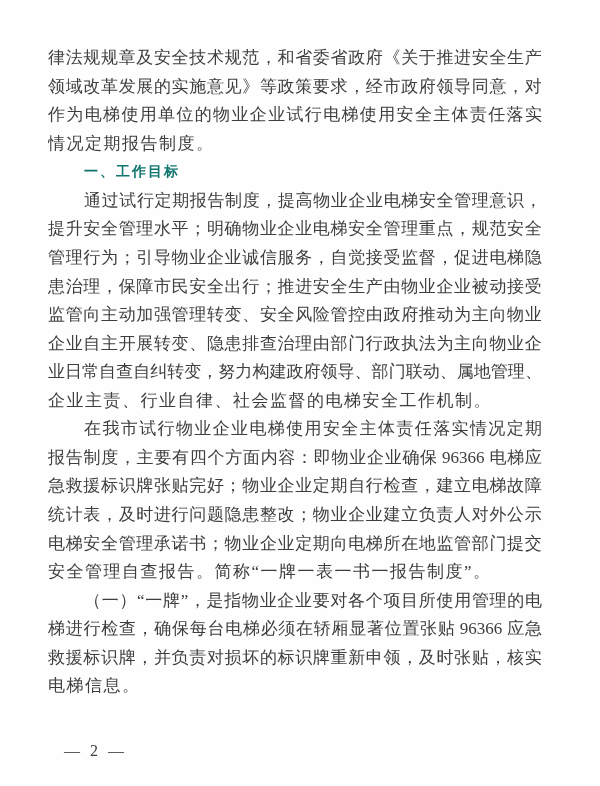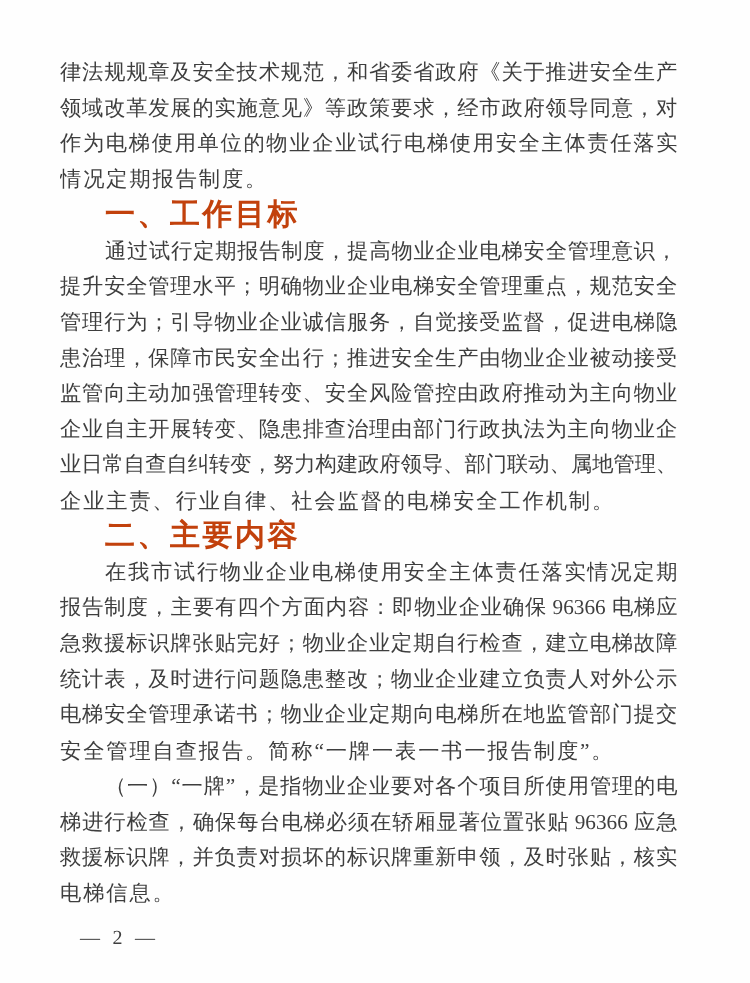--- a/index.html
+++ b/index.html
@@ -35,25 +35,25 @@
   }
   .line.last {
     justify-content: flex-start;
     gap: 1.5px;
   }
   .line.indent { padding-left: 36px; }
   .heading {
     height: 28.57px;
     line-height: 28.57px;
     padding-left: 36px;
-    font-size: 24px;
+    font-size: 14px;
     font-weight: bold;
     letter-spacing: 2px;
-    color: #c2410c;
-    font-family: Liberation Serif, serif;
+    color: #0f766e;
+    font-family: Liberation Mono, monospace;
   }
   .page-number {
     position: absolute;
     left: 64px;
     top: 742px;
     font-size: 16px;
     letter-spacing: 3px;
     color: #3e3e3e;
   }
   .watermark {
@@ -76,21 +76,20 @@
       <div class="line last"><span>情</span><span>况</span><span>定</span><span>期</span><span>报</span><span>告</span><span>制</span><span>度</span><span>。</span></div>
       <div class="heading">一、工作目标</div>
       <div class="line indent"><span>通</span><span>过</span><span>试</span><span>行</span><span>定</span><span>期</span><span>报</span><span>告</span><span>制</span><span>度</span><span>，</span><span>提</span><span>高</span><span>物</span><span>业</span><span>企</span><span>业</span><span>电</span><span>梯</span><span>安</span><span>全</span><span>管</span><span>理</span><span>意</span><span>识</span><span>，</span></div>
       <div class="line"><span>提</span><span>升</span><span>安</span><span>全</span><span>管</span><span>理</span><span>水</span><span>平</span><span>；</span><span>明</span><span>确</span><span>物</span><span>业</span><span>企</span><span>业</span><span>电</span><span>梯</span><span>安</span><span>全</span><span>管</span><span>理</span><span>重</span><span>点</span><span>，</span><span>规</span><span>范</span><span>安</span><span>全</span></div>
       <div class="line"><span>管</span><span>理</span><span>行</span><span>为</span><span>；</span><span>引</span><span>导</span><span>物</span><span>业</span><span>企</span><span>业</span><span>诚</span><span>信</span><span>服</span><span>务</span><span>，</span><span>自</span><span>觉</span><span>接</span><span>受</span><span>监</span><span>督</span><span>，</span><span>促</span><span>进</span><span>电</span><span>梯</span><span>隐</span></div>
       <div class="line"><span>患</span><span>治</span><span>理</span><span>，</span><span>保</span><span>障</span><span>市</span><span>民</span><span>安</span><span>全</span><span>出</span><span>行</span><span>；</span><span>推</span><span>进</span><span>安</span><span>全</span><span>生</span><span>产</span><span>由</span><span>物</span><span>业</span><span>企</span><span>业</span><span>被</span><span>动</span><span>接</span><span>受</span></div>
       <div class="line"><span>监</span><span>管</span><span>向</span><span>主</span><span>动</span><span>加</span><span>强</span><span>管</span><span>理</span><span>转</span><span>变</span><span>、</span><span>安</span><span>全</span><span>风</span><span>险</span><span>管</span><span>控</span><span>由</span><span>政</span><span>府</span><span>推</span><span>动</span><span>为</span><span>主</span><span>向</span><span>物</span><span>业</span></div>
       <div class="line"><span>企</span><span>业</span><span>自</span><span>主</span><span>开</span><span>展</span><span>转</span><span>变</span><span>、</span><span>隐</span><span>患</span><span>排</span><span>查</span><span>治</span><span>理</span><span>由</span><span>部</span><span>门</span><span>行</span><span>政</span><span>执</span><span>法</span><span>为</span><span>主</span><span>向</span><span>物</span><span>业</span><span>企</span></div>
       <div class="line"><span>业</span><span>日</span><span>常</span><span>自</span><span>查</span><span>自</span><span>纠</span><span>转</span><span>变</span><span>，</span><span>努</span><span>力</span><span>构</span><span>建</span><span>政</span><span>府</span><span>领</span><span>导</span><span>、</span><span>部</span><span>门</span><span>联</span><span>动</span><span>、</span><span>属</span><span>地</span><span>管</span><span>理</span><span>、</span></div>
       <div class="line last"><span>企</span><span>业</span><span>主</span><span>责</span><span>、</span><span>行</span><span>业</span><span>自</span><span>律</span><span>、</span><span>社</span><span>会</span><span>监</span><span>督</span><span>的</span><span>电</span><span>梯</span><span>安</span><span>全</span><span>工</span><span>作</span><span>机</span><span>制</span><span>。</span></div>
-      <div class="heading">二、主要内容</div>
       <div class="line indent"><span>在</span><span>我</span><span>市</span><span>试</span><span>行</span><span>物</span><span>业</span><span>企</span><span>业</span><span>电</span><span>梯</span><span>使</span><span>用</span><span>安</span><span>全</span><span>主</span><span>体</span><span>责</span><span>任</span><span>落</span><span>实</span><span>情</span><span>况</span><span>定</span><span>期</span></div>
       <div class="line"><span>报</span><span>告</span><span>制</span><span>度</span><span>，</span><span>主</span><span>要</span><span>有</span><span>四</span><span>个</span><span>方</span><span>面</span><span>内</span><span>容</span><span>：</span><span>即</span><span>物</span><span>业</span><span>企</span><span>业</span><span>确</span><span>保</span><span> 96366 </span><span>电</span><span>梯</span><span>应</span></div>
       <div class="line"><span>急</span><span>救</span><span>援</span><span>标</span><span>识</span><span>牌</span><span>张</span><span>贴</span><span>完</span><span>好</span><span>；</span><span>物</span><span>业</span><span>企</span><span>业</span><span>定</span><span>期</span><span>自</span><span>行</span><span>检</span><span>查</span><span>，</span><span>建</span><span>立</span><span>电</span><span>梯</span><span>故</span><span>障</span></div>
       <div class="line"><span>统</span><span>计</span><span>表</span><span>，</span><span>及</span><span>时</span><span>进</span><span>行</span><span>问</span><span>题</span><span>隐</span><span>患</span><span>整</span><span>改</span><span>；</span><span>物</span><span>业</span><span>企</span><span>业</span><span>建</span><span>立</span><span>负</span><span>责</span><span>人</span><span>对</span><span>外</span><span>公</span><span>示</span></div>
       <div class="line"><span>电</span><span>梯</span><span>安</span><span>全</span><span>管</span><span>理</span><span>承</span><span>诺</span><span>书</span><span>；</span><span>物</span><span>业</span><span>企</span><span>业</span><span>定</span><span>期</span><span>向</span><span>电</span><span>梯</span><span>所</span><span>在</span><span>地</span><span>监</span><span>管</span><span>部</span><span>门</span><span>提</span><span>交</span></div>
       <div class="line last"><span>安</span><span>全</span><span>管</span><span>理</span><span>自</span><span>查</span><span>报</span><span>告</span><span>。</span><span>简</span><span>称</span><span>“</span><span>一</span><span>牌</span><span>一</span><span>表</span><span>一</span><span>书</span><span>一</span><span>报</span><span>告</span><span>制</span><span>度</span><span>”</span><span>。</span></div>
       <div class="line indent"><span>（</span><span>一</span><span>）</span><span>“</span><span>一</span><span>牌</span><span>”</span><span>，</span><span>是</span><span>指</span><span>物</span><span>业</span><span>企</span><span>业</span><span>要</span><span>对</span><span>各</span><span>个</span><span>项</span><span>目</span><span>所</span><span>使</span><span>用</span><span>管</span><span>理</span><span>的</span><span>电</span></div>
       <div class="line"><span>梯</span><span>进</span><span>行</span><span>检</span><span>查</span><span>，</span><span>确</span><span>保</span><span>每</span><span>台</span><span>电</span><span>梯</span><span>必</span><span>须</span><span>在</span><span>轿</span><span>厢</span><span>显</span><span>著</span><span>位</span><span>置</span><span>张</span><span>贴</span><span> 96366 </span><span>应</span><span>急</span></div>
       <div class="line"><span>救</span><span>援</span><span>标</span><span>识</span><span>牌</span><span>，</span><span>并</span><span>负</span><span>责</span><span>对</span><span>损</span><span>坏</span><span>的</span><span>标</span><span>识</span><span>牌</span><span>重</span><span>新</span><span>申</span><span>领</span><span>，</span><span>及</span><span>时</span><span>张</span><span>贴</span><span>，</span><span>核</span><span>实</span></div>
       <div class="line last"><span>电</span><span>梯</span><span>信</span><span>息</span><span>。</span></div>

